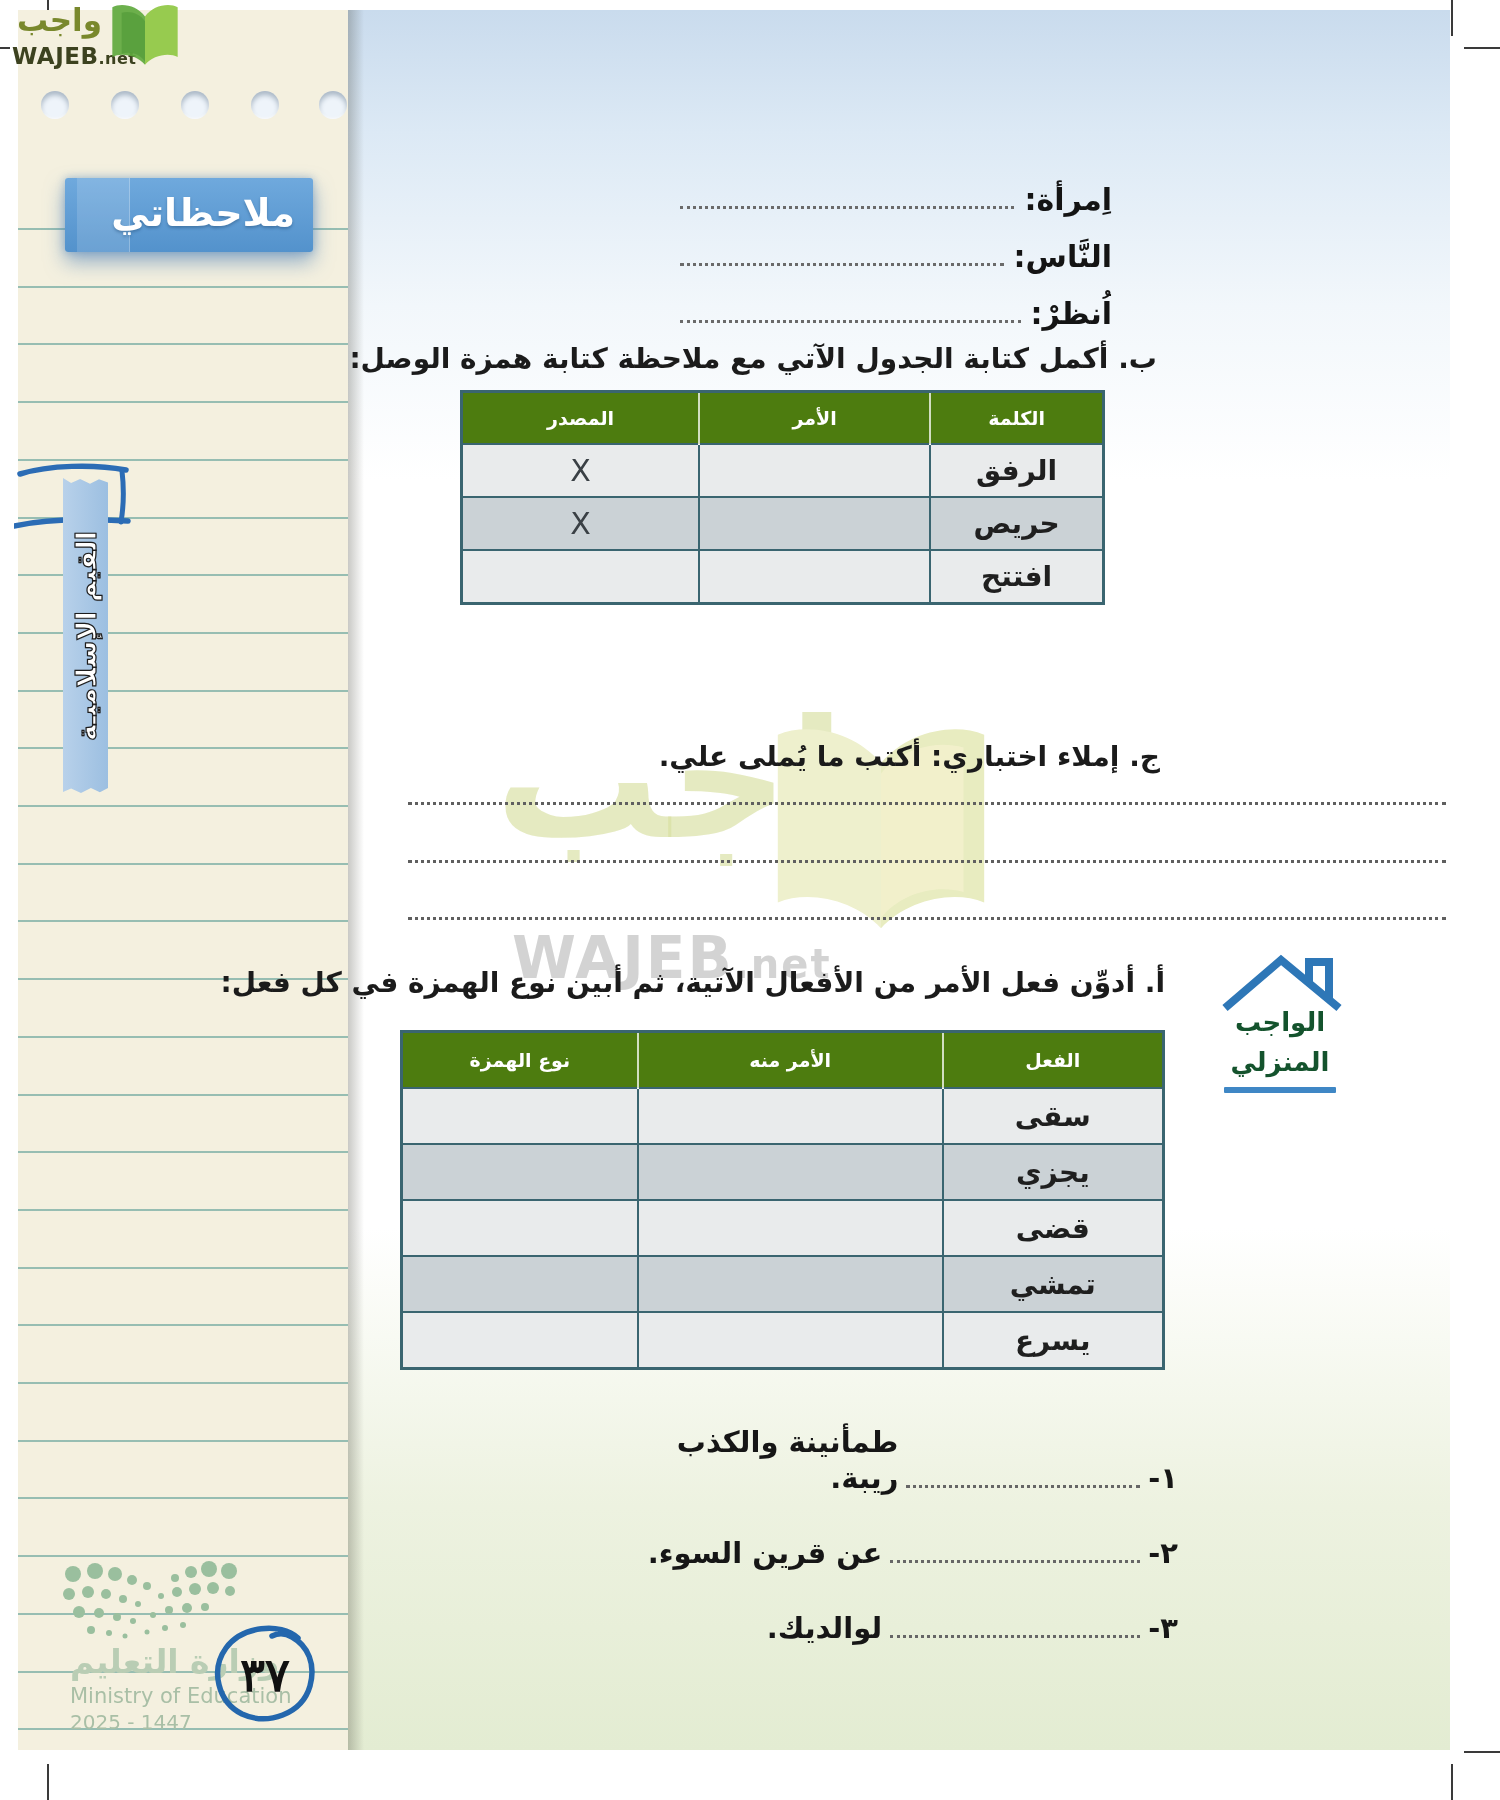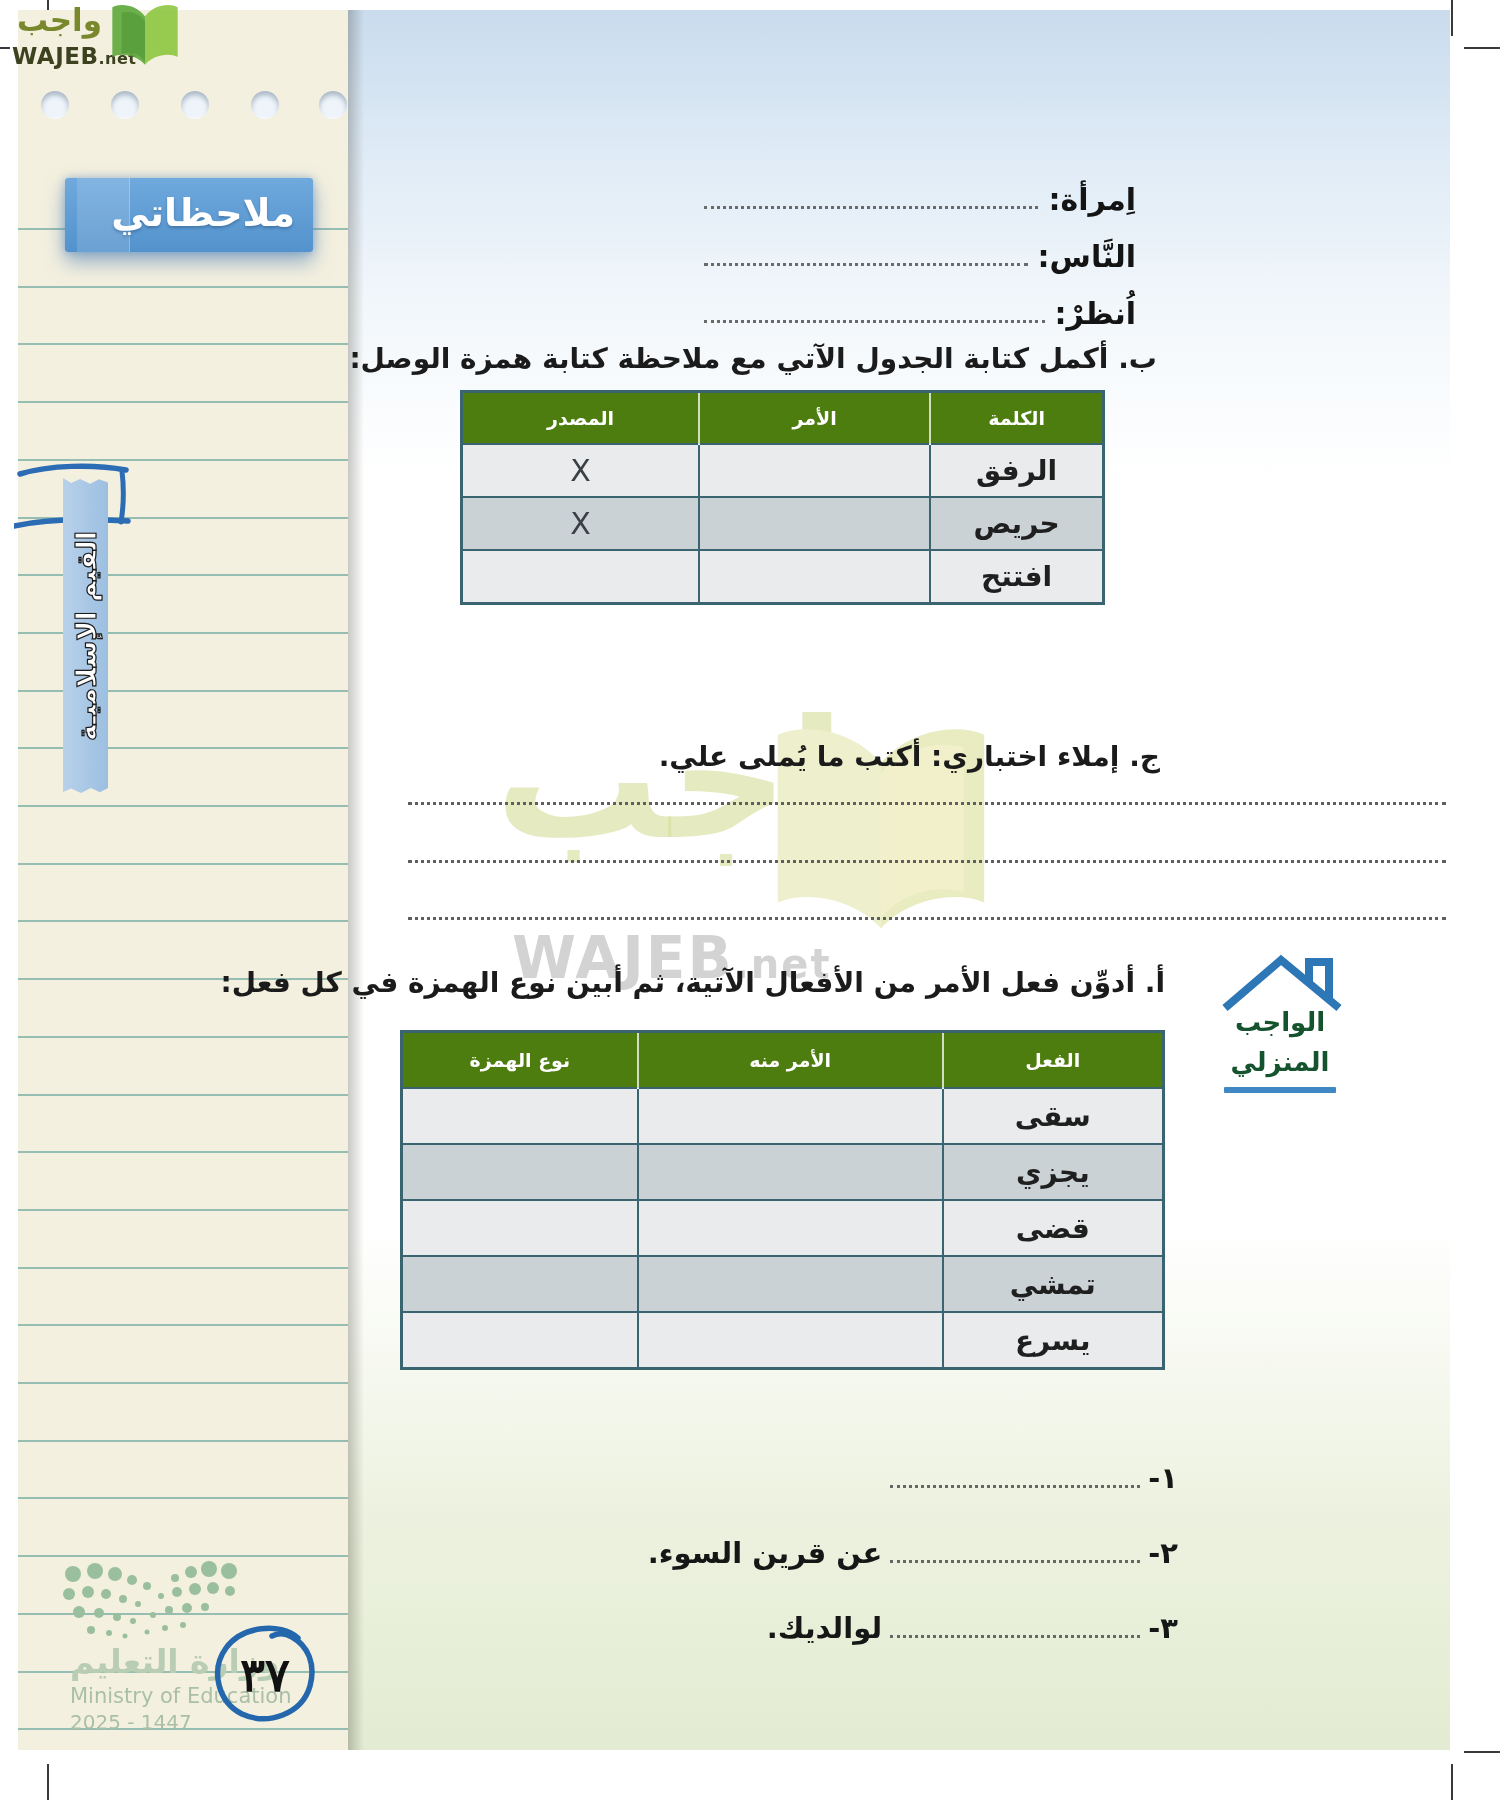--- a/index.html
+++ b/index.html
@@ -41,21 +41,21 @@
       background:linear-gradient(180deg,#c9dbed 0%,#dce9f5 7%,#f2f7fb 17%,#ffffff 27%,#ffffff 70%,#edf2e0 86%,#e3ecd2 100%);}
   .content .crease{position:absolute;left:0;top:0;bottom:0;width:16px;
       background:linear-gradient(90deg,rgba(60,60,48,.28),rgba(60,60,48,0));}
   
   .wm{position:absolute;z-index:1;}
   .wm-ar{left:495px;top:690px;font-size:165px;font-weight:700;color:rgba(215,222,160,.65);line-height:1.1;direction:rtl;}
   .wm-latin{left:512px;top:924px;font-size:58px;font-weight:700;color:rgba(175,175,175,.55);letter-spacing:2px;}
   .wm-latin small{font-size:40px;}
   
   .h-ar{position:absolute;direction:rtl;white-space:nowrap;font-weight:700;font-size:28px;color:#1b1b1b;z-index:3;}
-  .vocab-row{position:absolute;left:704px;width:432px;height:48px;display:flex;direction:rtl;
+  .vocab-row{position:absolute;left:680px;width:432px;height:48px;display:flex;direction:rtl;
        align-items:flex-end;z-index:3;text-align:right;}
   .vocab-row .w{font-size:30px;font-weight:700;color:#141414;line-height:1.2;}
   .vocab-row .lead{flex:1;border-bottom:3px dotted #6a6a6a;margin:0 10px 9px 0;height:1px;}
   .dictline{position:absolute;left:408px;width:1038px;border-top:3px dotted #5f5f5f;z-index:3;}
   
   table{border-collapse:collapse;table-layout:fixed;direction:rtl;position:absolute;z-index:3;
         border:3px solid #3a6570;}
   th{background:#4d7c0f;color:#fff;font-weight:700;font-size:19px;}
   th:not(:first-child){border-right:2px solid rgba(255,255,255,.75);}
   td{border:2px solid #3a6570;text-align:center;font-weight:700;font-size:28px;color:#1f1f1f;}
@@ -246,20 +246,21 @@
       <td></td>
       <td></td>
     </tr>
   </tbody>
     </table>
 
 
   <div class="fill-row" style="top:1450px;">
     <span class="num">١-</span>
     <span class="lead"></span>
+    <span class="txt">طمأنينة والكذب ريبة.</span>
   </div>
   <div class="fill-row" style="top:1525px;">
     <span class="num">٢-</span>
     <span class="lead"></span>
     <span class="txt">عن قرين السوء.</span>
   </div>
   <div class="fill-row" style="top:1600px;">
     <span class="num">٣-</span>
     <span class="lead"></span>
     <span class="txt">لوالديك.</span>

